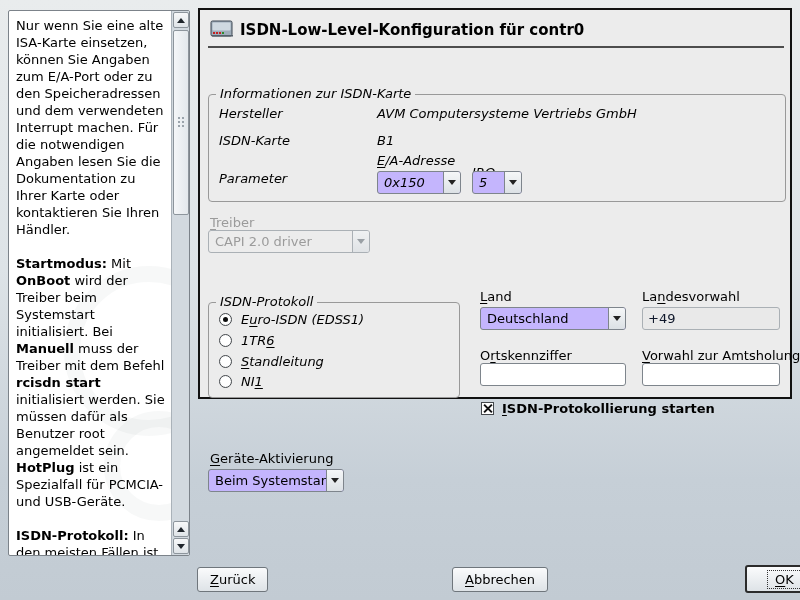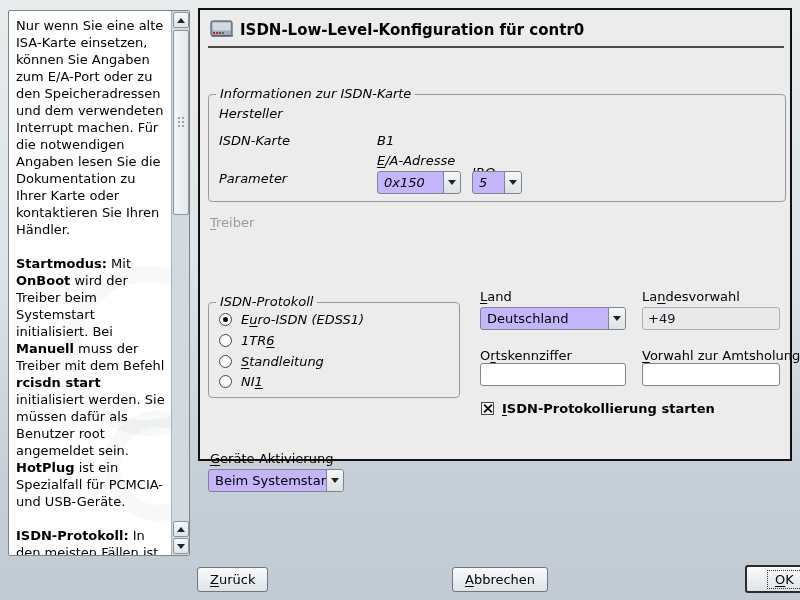--- a/index.html
+++ b/index.html
@@ -43,21 +43,21 @@
     display:flex; align-items:center; justify-content:center;
   }
   .grip { width:9px; height:13px;
     background-image:radial-gradient(#9aa3ab 1px, transparent 1.2px);
     background-size:4px 4px; }
   .tri-up { width:0; height:0; border-left:4px solid transparent; border-right:4px solid transparent; border-bottom:5px solid #20262c; }
   .tri-dn { width:0; height:0; border-left:4px solid transparent; border-right:4px solid transparent; border-top:5px solid #20262c; }
 
   
   .main-panel {
-    position:absolute; left:198px; top:8px; width:594px; height:453px;
+    position:absolute; left:198px; top:8px; width:594px; height:391px;
     background:#ececec; border:2px solid #111;
   }
   .hdr-icon { position:absolute; left:9px; top:8px; }
   .dlg-title { position:absolute; left:40px; top:11px; font-size:15px; font-weight:bold; white-space:nowrap; }
   .title-sep { position:absolute; left:8px; top:36px; width:576px; height:2px; background:#4d4d4d; }
 
   .frame { position:absolute; border:1px solid #999; border-radius:4px;font-style:italic; }
   .frame-legend { position:absolute; top:-9px; left:7px; background:#ececec; padding:0 4px; white-space:nowrap; }
 
   .lbl { position:absolute; white-space:nowrap; }
@@ -154,40 +154,47 @@
         <rect x="13" y="14" width="2" height="2" fill="#2e8b2e"></rect>
         <rect x="3" y="17" width="21" height="1.5" fill="#56606b"></rect>
       </svg>
     </span>
     <span class="dlg-title">ISDN-Low-Level-Konfiguration für contr0</span>
     <div class="title-sep"></div>
 
     <div class="frame" style="left:8px;top:84px;width:578px;height:108px;">
       <span class="frame-legend">Informationen zur ISDN-Karte</span>
       <span class="lbl" style="left:10px;top:11px;">Hersteller</span>
+      <span class="val" style="left:168px;top:11px;">AVM Computersysteme Vertriebs GmbH</span>
       <span class="lbl" style="left:10px;top:38px;">ISDN-Karte</span>
       <span class="val" style="left:168px;top:38px;">B1</span>
       <span class="lbl" style="left:168px;top:58px;"><u>E</u>/A-Adresse</span>
       <span class="lbl" style="left:263px;top:70px;">IR<u>Q</u></span>
       <span class="lbl" style="left:10px;top:76px;">Parameter</span>
       <div class="combo" style="left:168px;top:76px;width:84px;">
         <span class="combo-text">0x150</span>
         <span class="combo-btn">
             <span class="combo-arrow"></span>
           </span>
       </div>
       <div class="combo" style="left:263px;top:76px;width:50px;">
         <span class="combo-text">5</span>
         <span class="combo-btn">
             <span class="combo-arrow"></span>
           </span>
       </div>
     </div>
 
     <span class="lbl dis" style="left:10px;top:205px;"><u>T</u>reiber</span>
+    <div class="combo disabled" style="left:8px;top:220px;width:162px;">
+      <span class="combo-text">CAPI 2.0 driver</span>
+      <span class="combo-btn">
+          <span class="combo-arrow"></span>
+        </span>
+    </div>
 
     <div class="frame" style="left:8px;top:292px;width:252px;height:96px;">
       <span class="frame-legend">ISDN-Protokoll</span>
       <div class="radio-row selected" style="left:10px;top:9px;">
         <span class="radio-circle"></span>
         <span>E<u>u</u>ro-ISDN (EDSS1)</span>
       </div>
       <div class="radio-row" style="left:10px;top:30px;">
         <span class="radio-circle"></span>
         <span>1TR<u>6</u></span>

